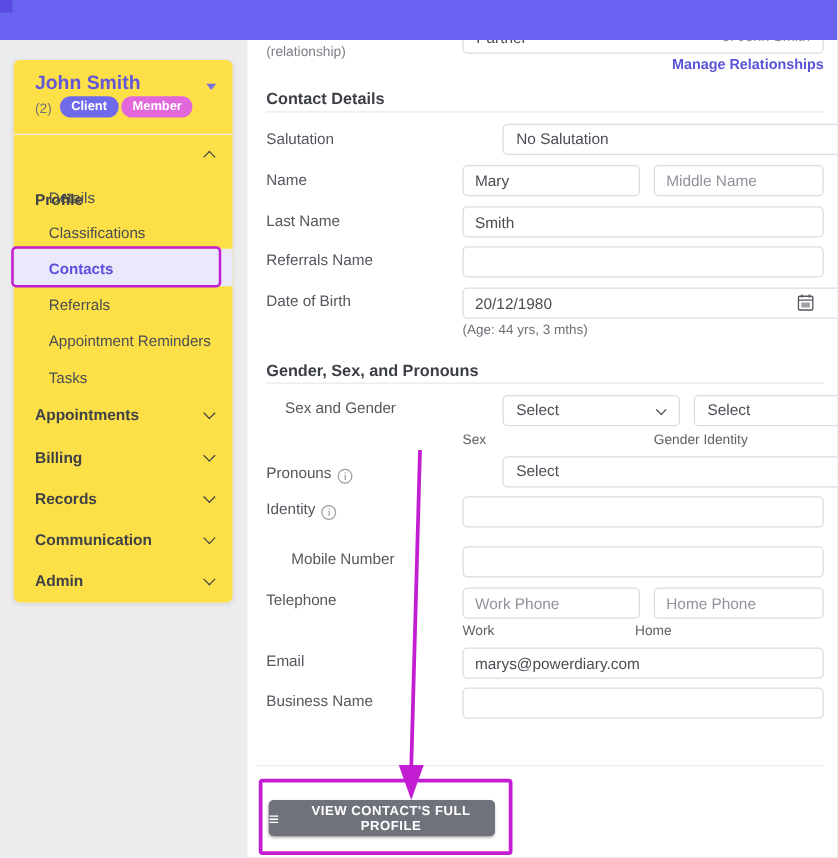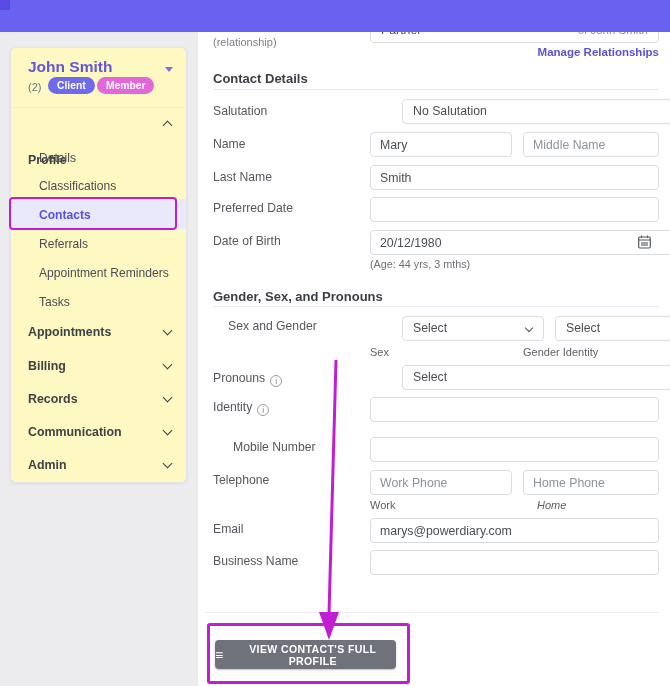--- a/index.html
+++ b/index.html
@@ -42,21 +42,21 @@
   .cal-icon { position:absolute; right:8px; top:5px; z-index:6; }
 
   
   .view-btn { position:absolute; left:215px; top:640px; width:181px; height:29px; background:#70727b;
     border:none; border-radius:4px; color:#ffffff; font-family:"Liberation Sans","DejaVu Sans",sans-serif;
     font-size:10.5px; font-weight:bold; letter-spacing:.4px; cursor:pointer; z-index:6;
     box-shadow:0 1px 2px rgba(0,0,0,.25); display:flex; align-items:center; justify-content:center; gap:6px; }
   .view-btn .burger { font-size:14px; font-weight:bold; line-height:1; }
 
   
-  .sidebar { position:absolute; left:10px; top:47px; width:177px; height:436px; background:#fef9c3;
+  .sidebar { position:absolute; left:10px; top:47px; width:177px; height:436px; background:#fde047;
     border:1px solid #e4e4e8; border-radius:6px; box-shadow:0 1px 3px rgba(0,0,0,.07); z-index:10; }
   .client-name { position:absolute; left:17px; top:10px; font-size:15.5px; font-weight:bold; color:#6356d8; cursor:pointer; }
   .caret-down { position:absolute; right:13px; top:19px; width:0; height:0;
     border-left:4.5px solid transparent; border-right:4.5px solid transparent; border-top:5px solid #7a6ee0; }
   .count { position:absolute; left:17px; top:33px; font-size:11px; color:#6d7076; }
   .pill { position:absolute; top:29px; font-size:10.3px; font-weight:bold; color:#fff;
     padding:3px 9px; border-radius:10px; }
   .pill.client { left:37px; background:#6f6ae9; }
   .pill.member { left:86px; background:#e167da; }
   .side-div { position:absolute; left:0; top:59px; width:100%; height:1px; background:#ececef; }
@@ -98,21 +98,21 @@
     <span class="chev"></span>
   </div>
 
   <div class="lbl" style="left:213px;top:137px;">Name</div>
   <input class="inp" style="left: 370px; top: 132px; width: 142px;" value="Mary">
   <input class="inp" style="left: 523px; top: 132px; width: 136px;" placeholder="Middle Name">
 
   <div class="lbl" style="left:213px;top:170px;">Last Name</div>
   <input class="inp" style="left: 370px; top: 165px; width: 289px;" value="Smith">
 
-  <div class="lbl" style="left:213px;top:201px;">Preferred Date</div>
+  <div class="lbl" style="left:213px;top:201px;">Referrals Name</div>
   <input class="inp" style="left: 370px; top: 197px; width: 289px;">
 
   <div class="lbl" style="left:213px;top:234px;">Date of Birth</div>
   <input class="inp" style="left: 370px; top: 230px; width: 344px;" value="20/12/1980">
   <span class="cal-icon" style="right:19px;top:235px;">
     <svg width="13" height="14" viewBox="0 0 13 14">
         <rect x="0.7" y="2" width="11.6" height="11" rx="1.2" fill="none" stroke="#55585e" stroke-width="1.2"></rect>
         <line x1="3.5" y1="0.5" x2="3.5" y2="3" stroke="#55585e" stroke-width="1.2"></line>
         <line x1="9.5" y1="0.5" x2="9.5" y2="3" stroke="#55585e" stroke-width="1.2"></line>
         <line x1="1" y1="5" x2="12" y2="5" stroke="#55585e" stroke-width="1"></line>
@@ -145,21 +145,21 @@
   <div class="lbl" style="left:213px;top:400px;"><span>Identity</span><span class="info-icon">i</span></div>
   <input class="inp" style="left: 370px; top: 397px; width: 289px;">
 
   <div class="lbl" style="left:213px;top:440px;margin-left:20px;">Mobile Number</div>
   <input class="inp" style="left: 370px; top: 437px; width: 289px;">
 
   <div class="lbl" style="left:213px;top:473px;">Telephone</div>
   <input class="inp" style="left: 370px; top: 470px; width: 142px;" placeholder="Work Phone">
   <input class="inp" style="left: 523px; top: 470px; width: 136px;" placeholder="Home Phone">
   <div class="sub" style="left:370px;top:499px;">Work</div>
-  <div class="sub" style="left:537px;top:499px;font-style:italic;">Home</div>
+  <div class="sub" style="left:508px;top:499px;">Home</div>
 
   <div class="lbl" style="left:213px;top:522px;">Email</div>
   <input class="inp" style="left: 370px; top: 518px; width: 289px;" value="marys@powerdiary.com">
 
   <div class="lbl" style="left:213px;top:554px;">Business Name</div>
   <input class="inp" style="left: 370px; top: 550px; width: 289px;">
 
   <div class="divider" style="left:205px;top:612px;width:454px;background:#ededef;"></div>
 
   <button class="view-btn">

